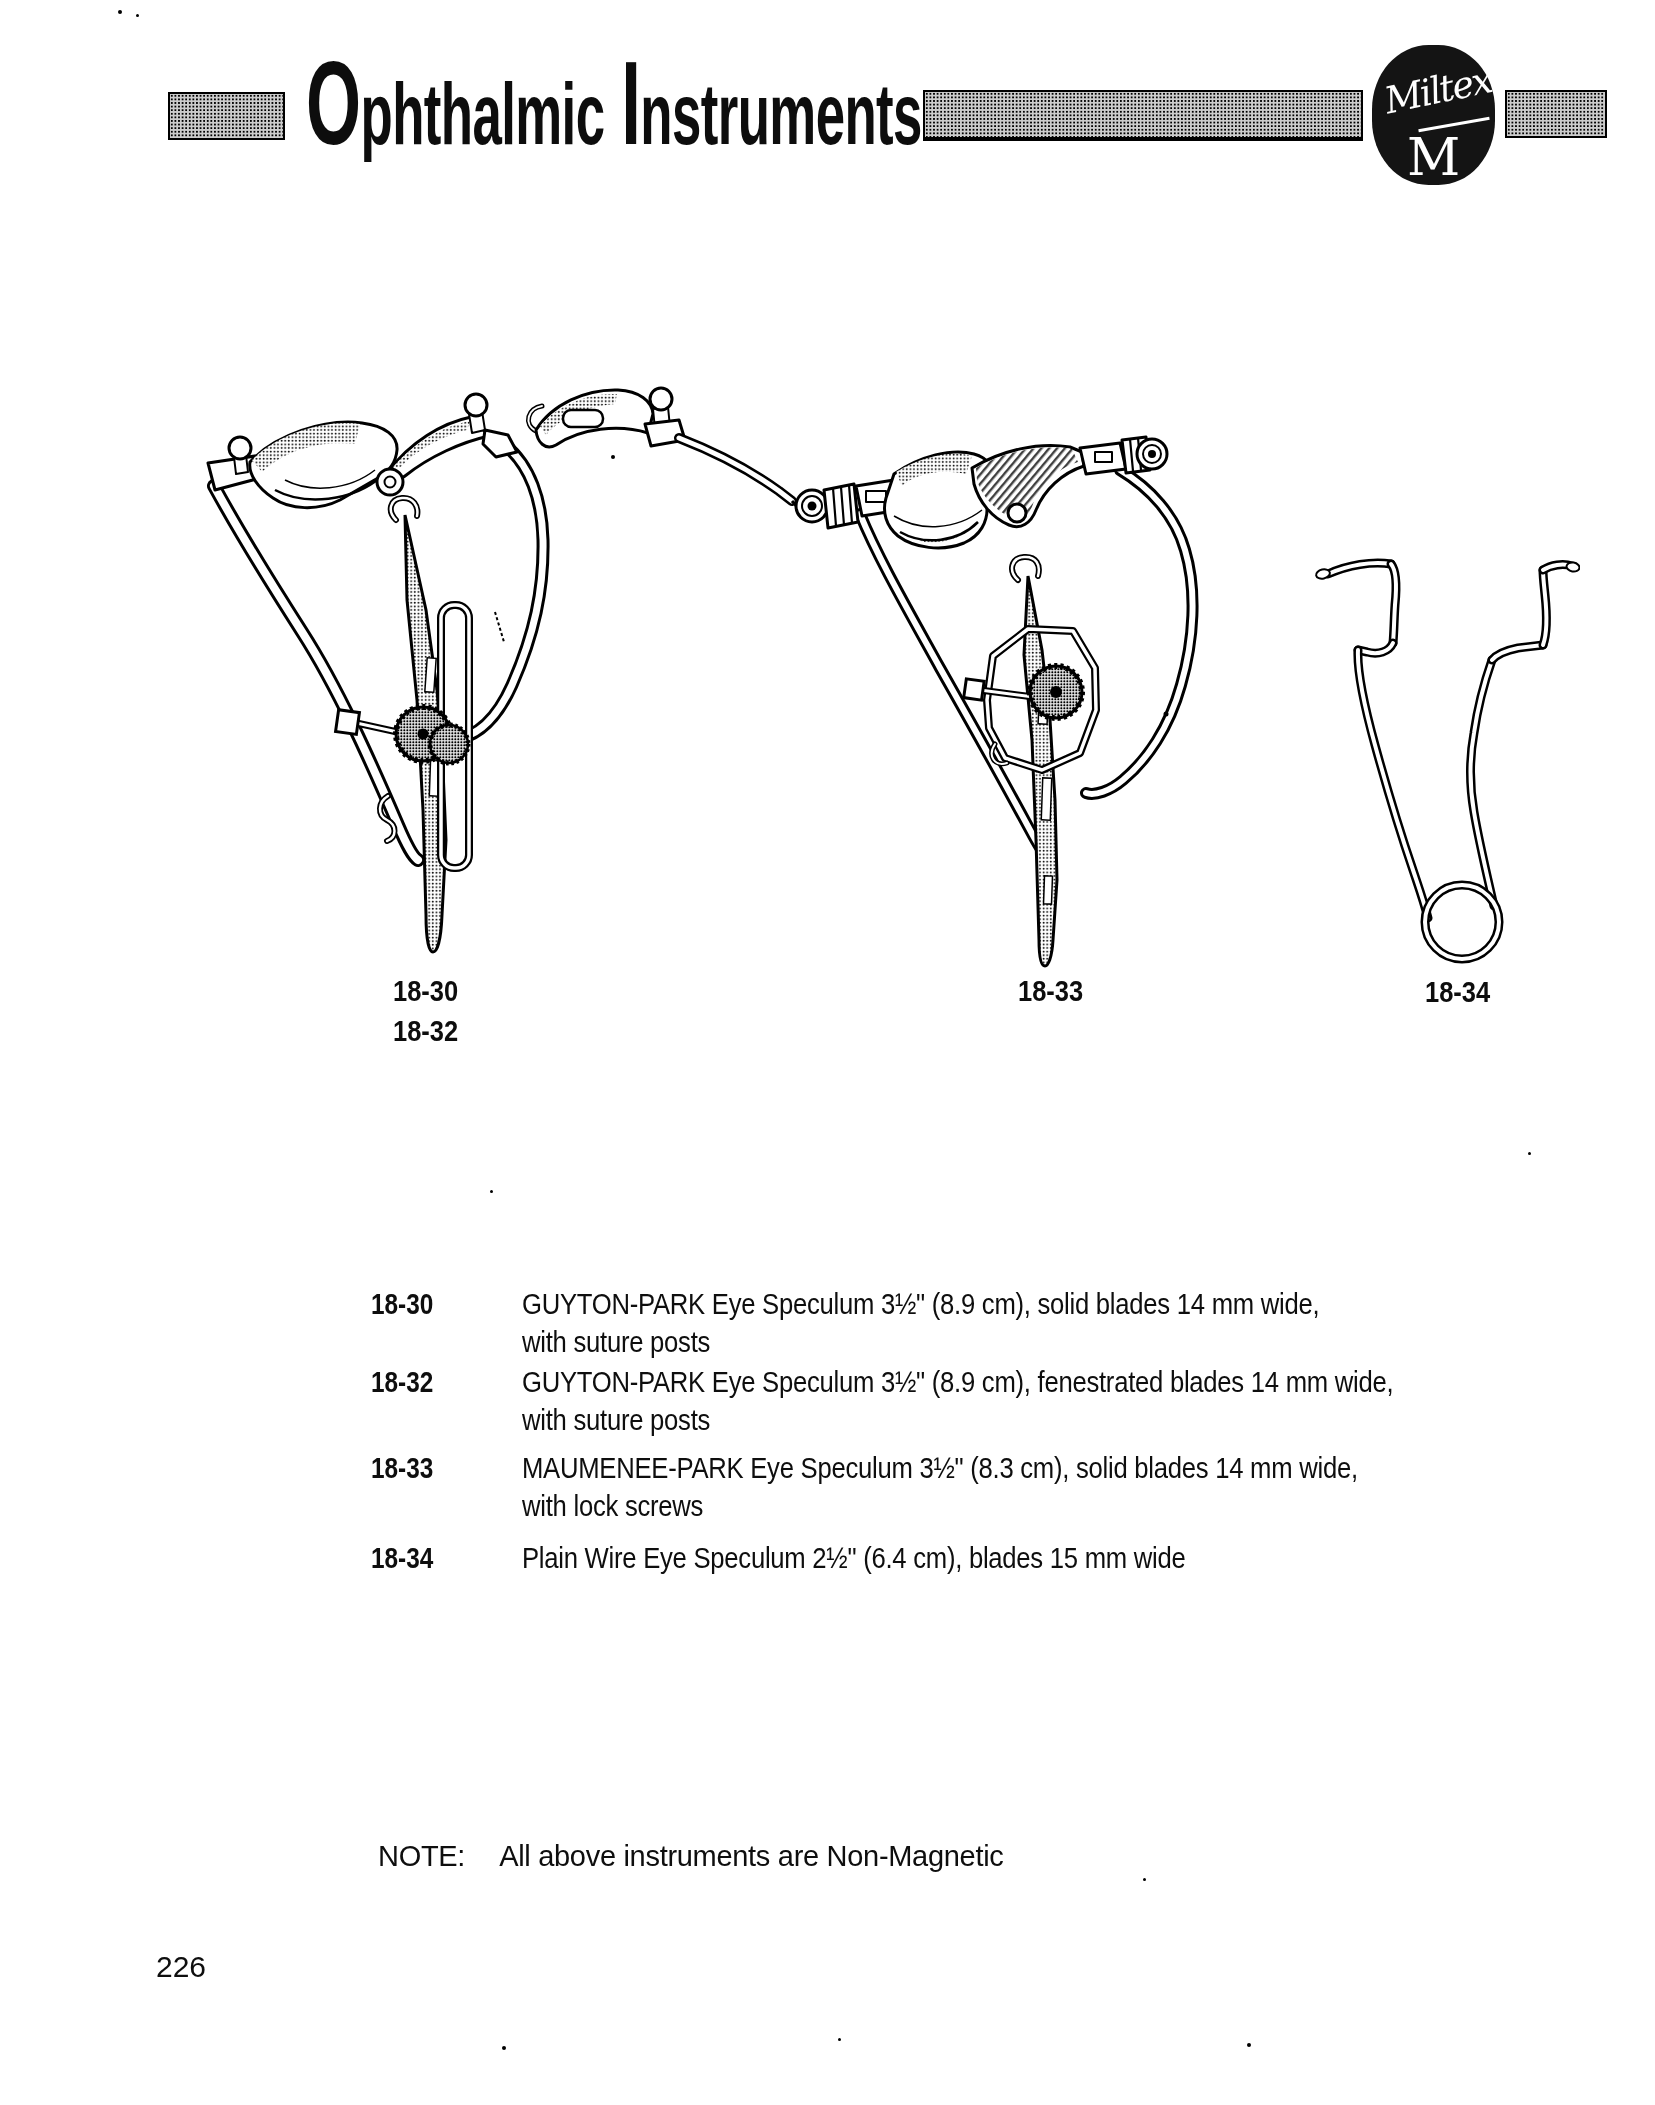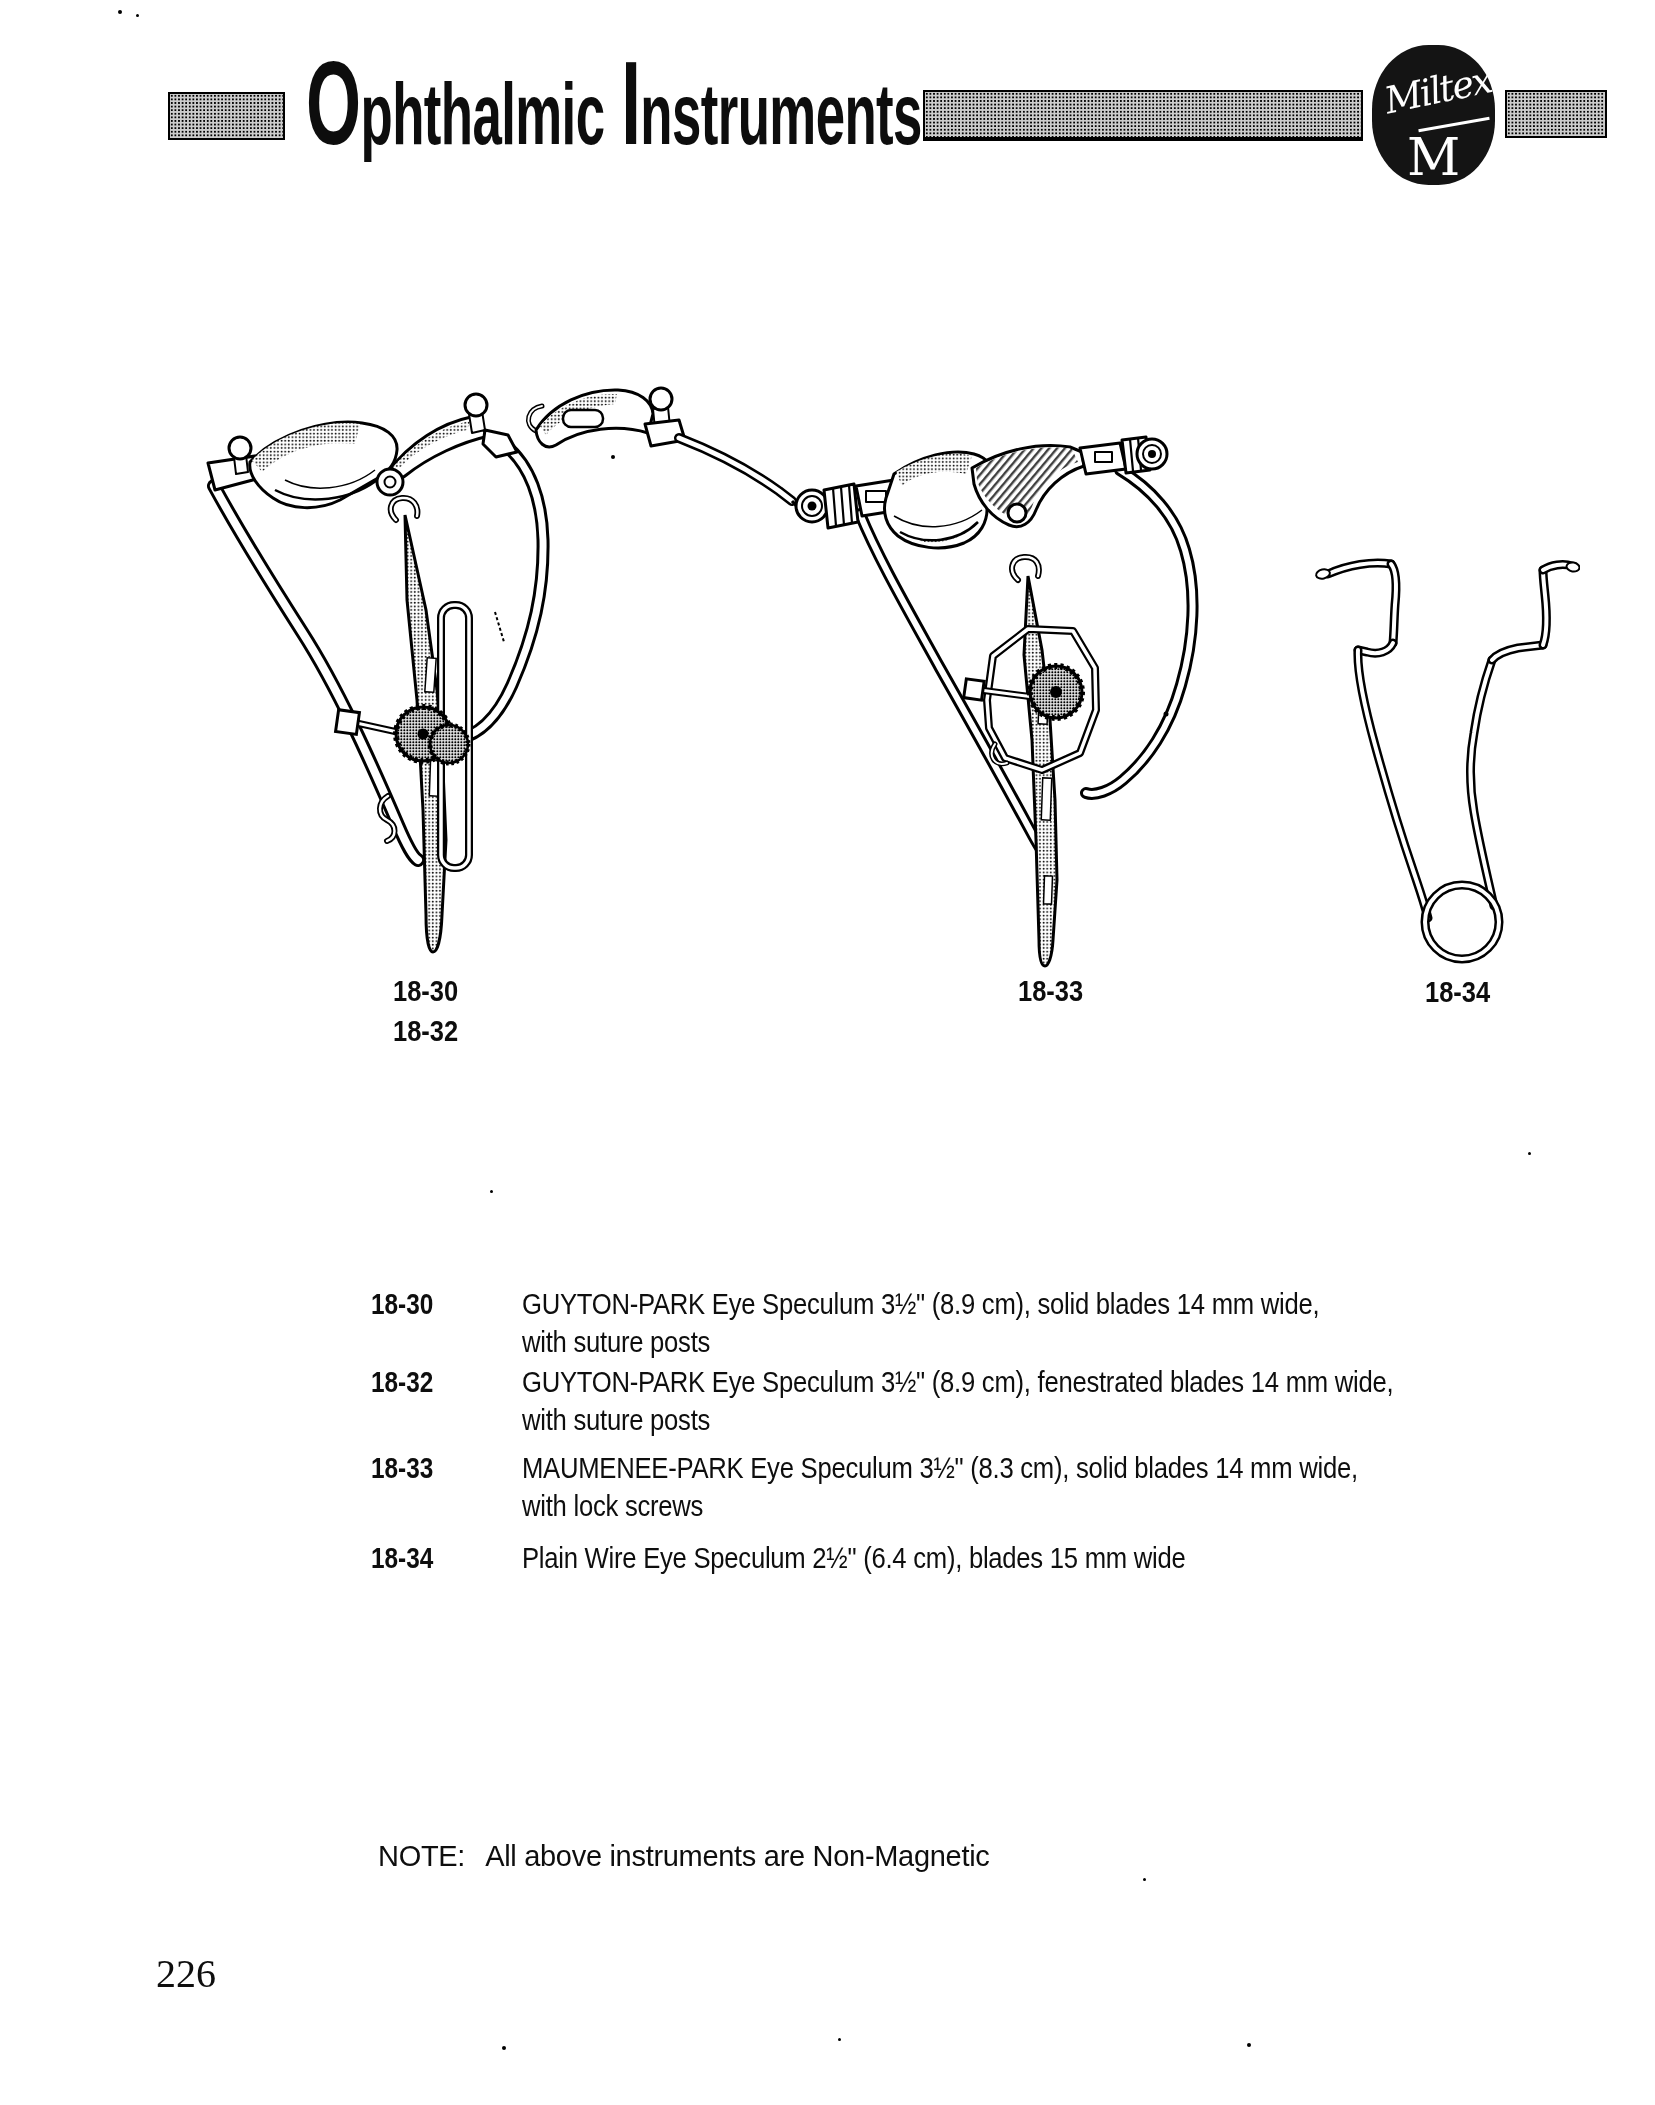--- a/index.html
+++ b/index.html
@@ -36,22 +36,22 @@
   .figlabel{position:absolute;font-weight:bold;font-size:30px;white-space:nowrap;
         transform:scaleX(.85);transform-origin:0 0;color:#0d0d0d;}
   
   .item{position:absolute;left:371px;font-size:29px;white-space:nowrap;color:#0e0e0e;}
   .item .code{position:absolute;left:0;top:0;font-weight:bold;line-height:38px;
         transform:scaleX(.84);transform-origin:0 0;}
   .item .desc{position:absolute;left:151px;top:0;line-height:38px;letter-spacing:-.3px;
         transform:scaleX(.885);transform-origin:0 0;}
   .note{position:absolute;left:378px;top:1840px;font-size:29px;white-space:nowrap;
         letter-spacing:-.3px;color:#0e0e0e;}
-  .note .gap{margin-left:20px;text-align:right;}
-  .pageno{position:absolute;left:156px;top:1950px;font-size:40px;color:#0e0e0e;font-family:Liberation Serif, serif;}
+  .note .gap{margin-left:34px;text-align:right;}
+  .pageno{position:absolute;left:156px;top:1950px;font-size:30px;color:#0e0e0e;}
   .speck{position:absolute;background:#000;border-radius:50%;}
 </style>
 </head>
 <body>
 
 <div class="bar" id="bar-left"></div>
 <div class="title">
   <span class="big">O</span><span class="small">phthalmic</span><span class="big w2">I</span><span class="small">nstruments</span>
 </div>
 <div class="bar" id="bar-mid"></div>

